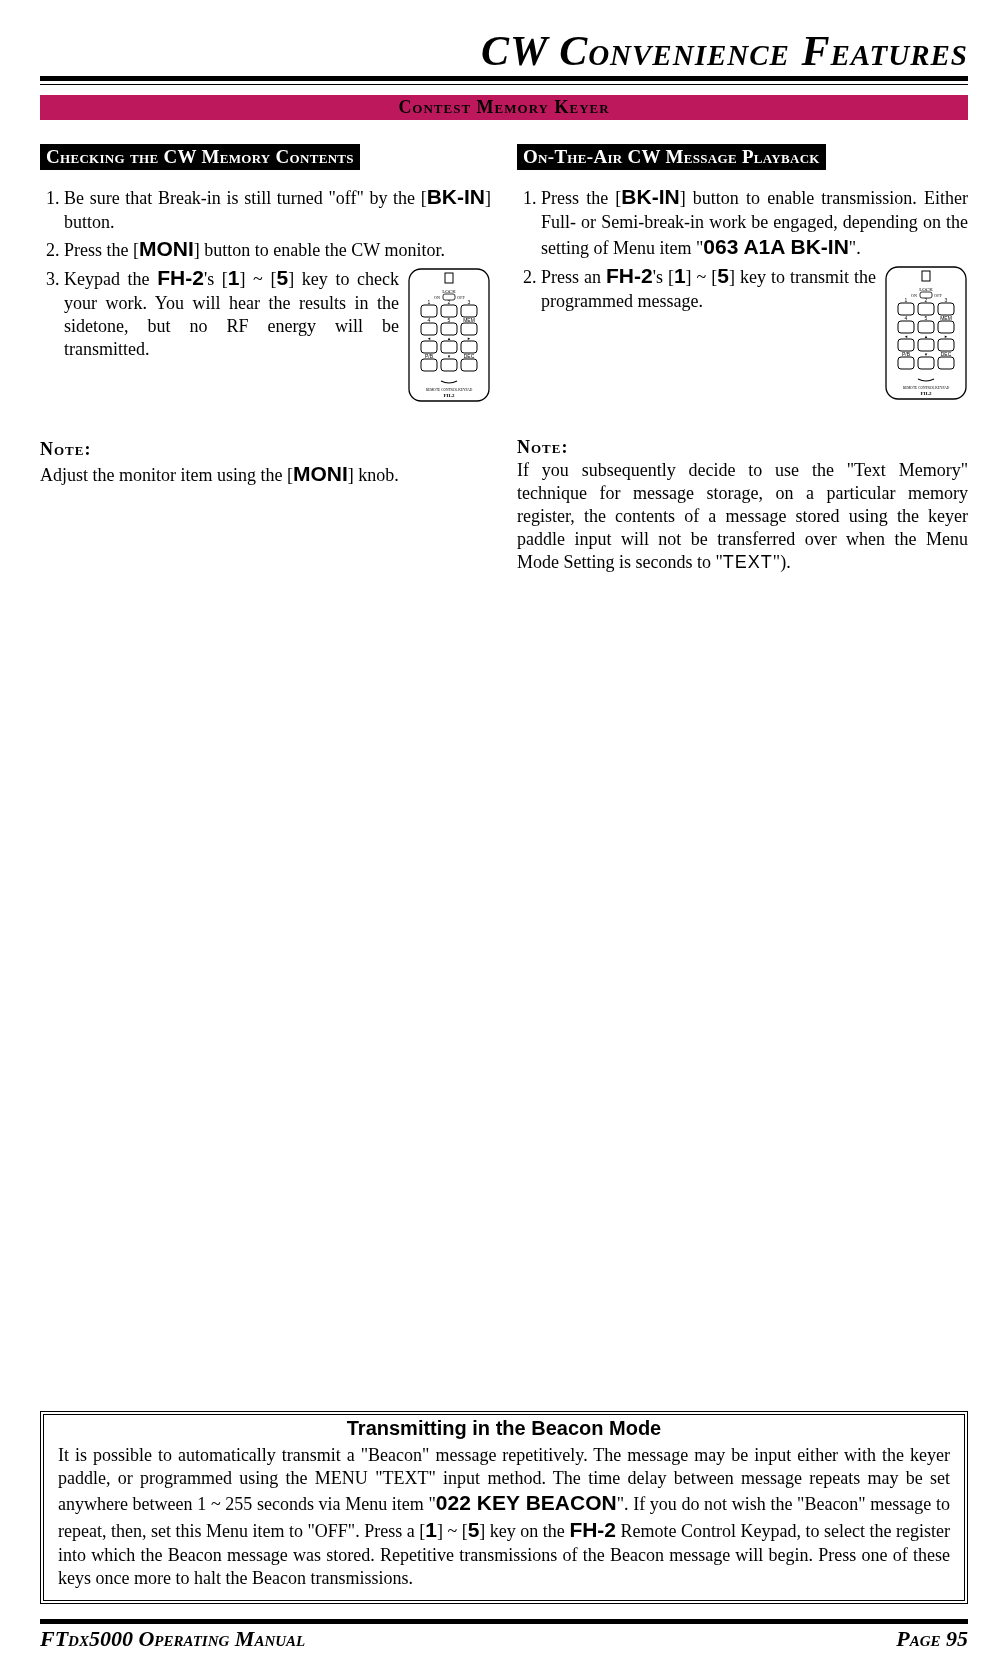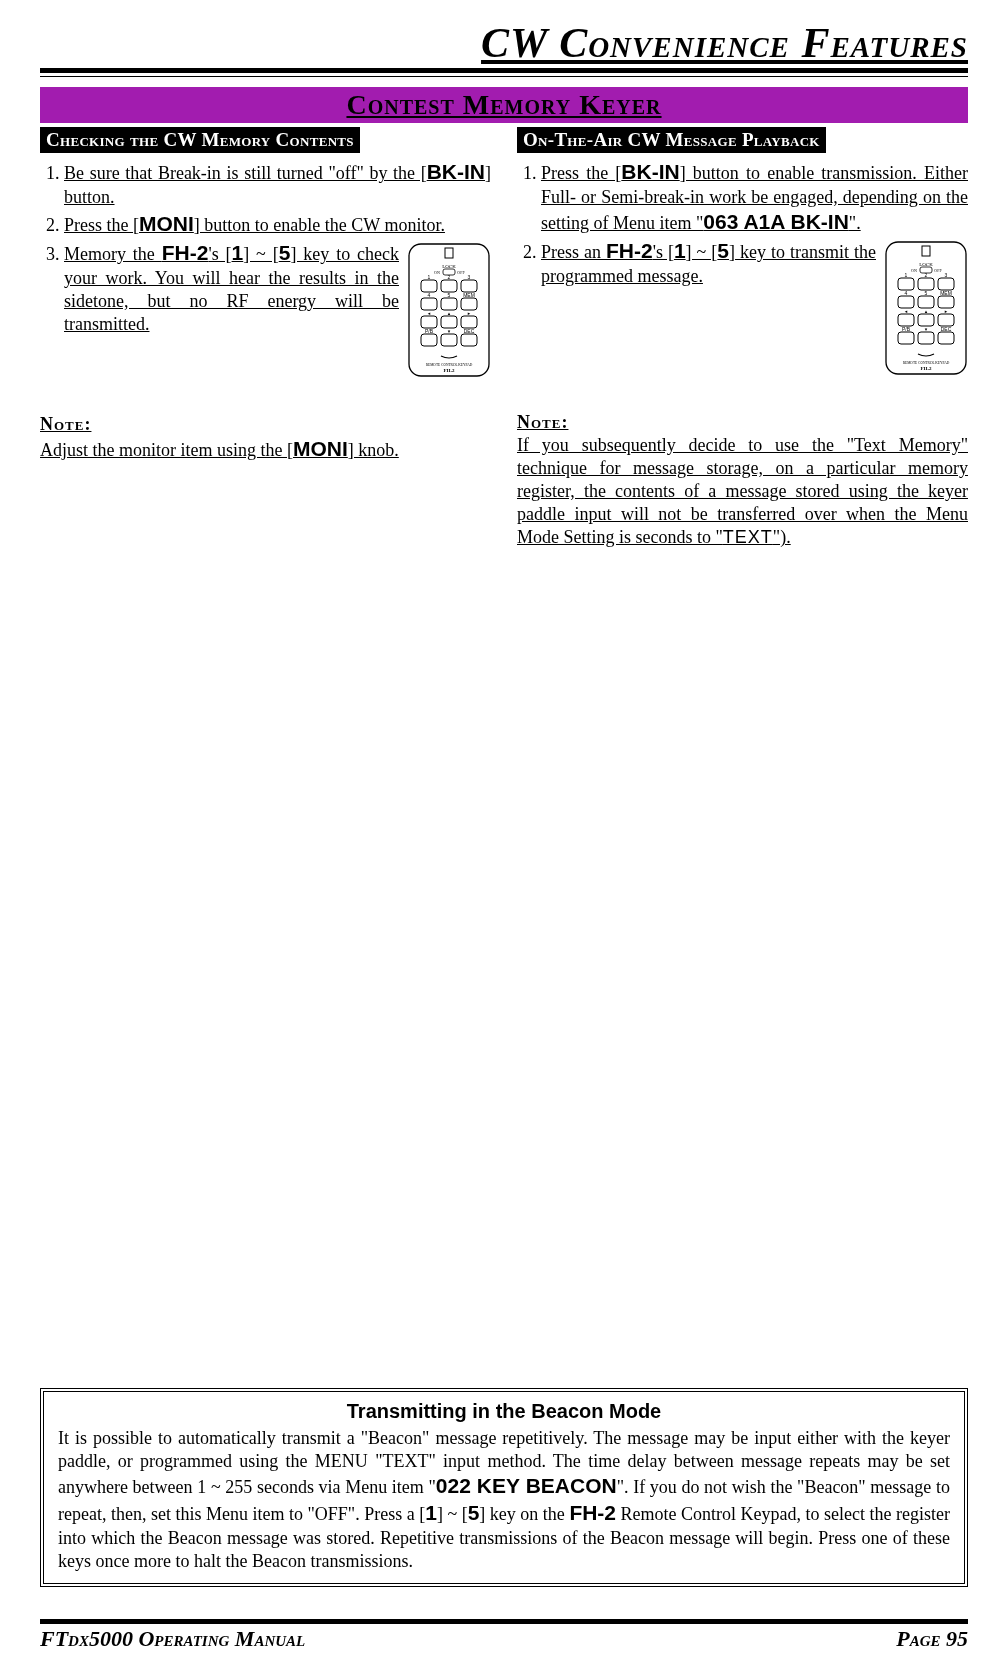--- a/index.html
+++ b/index.html
@@ -6,64 +6,63 @@
   html,body { margin:0; padding:0; }
   body {
     width:1008px;
     height:1676px;
     font-family:"Times New Roman", Times, serif;
     color:#000;
     position:relative;
     box-sizing:border-box;
   }
   .page {
-    padding:22px 40px 0 40px;
+    padding:30px 40px 0 40px;
     box-sizing:border-box;
-    text-decoration:underline;
   }
   .title-bar {
     text-align:right;
     font-style:italic;
     font-weight:bold;
     font-size:42px;
     letter-spacing:1px;
     font-variant:small-caps;
     line-height:1;
     margin-bottom:4px;
   }
   .title-rule-thick { border-top:5px solid #000; margin:2px 0 3px 0; }
   .title-rule-thin  { border-top:1px solid #000; margin:0 0 10px 0; }
   .section-heading {
     text-align:center;
-    background:#a21caf;
-    font-weight:bold;
-    font-variant:small-caps;
-    font-size:28px;
+    background:#be185d;
+    font-weight:bold;
+    font-variant:small-caps;
+    font-size:18px;
     padding:2px 0 2px 0;
     letter-spacing:1px;
-    margin-bottom:4px;
+    margin-bottom:24px;
   }
   .cols {
     display:flex;
     gap:26px;
   }
   .col {
     width:50%;
     font-size:18px;
     line-height:1.28;
     text-align:justify;
   }
   .subhead {
     display:inline-block;
     background:#000;
     color:#fff;
     font-weight:bold;
     font-variant:small-caps;
     padding:1px 6px 1px 6px;
-    margin-bottom:6px;
+    margin-bottom:14px;
     font-size:19px;
     letter-spacing:0.3px;
   }
   ol.steps {
     margin:0 0 8px 0;
     padding-left:24px;
   }
   ol.steps li {
     margin-bottom:2px;
   }
@@ -78,23 +77,23 @@
     float:right;
     width:84px;
     height:136px;
     margin:2px 0 4px 8px;
   }
   .keypad svg { width:100%; height:100%; }
   .beacon-box {
     position:absolute;
     left:40px;
     right:40px;
-    bottom:89px;
+    bottom:72px;
     border:4px double #000;
-    padding:8px 14px 10px 14px;
+    padding:2px 14px 10px 14px;
     box-sizing:border-box;
   }
   .beacon-title {
     text-align:center;
     font-family:Arial,Helvetica,sans-serif;
     font-weight:bold;
     font-size:20px;
     margin-bottom:4px;
   }
   .beacon-body {
@@ -179,21 +178,21 @@
                 <rect x="34" y="92" width="16" height="12" rx="3" fill="#fff" stroke="#000"></rect>
                   <text x="42" y="91">▾</text>
                 <rect x="54" y="92" width="16" height="12" rx="3" fill="#fff" stroke="#000"></rect>
                   <text x="62" y="91">DEC</text>
               </g>
               <path d="M34 114 Q42 118 50 114" stroke="#000" fill="none" stroke-width="1.2"></path>
               <text x="42" y="124" font-size="3.5" text-anchor="middle">REMOTE CONTROL KEYPAD</text>
               <text x="42" y="130" font-size="5" text-anchor="middle" font-weight="bold">FH-2</text>
             </svg>
           </div>
-          <span>Memory the </span><span class="b">FH-2</span><span>'s [</span><span class="b">1</span><span>] ~ [</span><span class="b">5</span><span>] key to check your work. You will hear the results in the sidetone, but no RF energy will be transmitted.</span>
+          <span>Keypad the </span><span class="b">FH-2</span><span>'s [</span><span class="b">1</span><span>] ~ [</span><span class="b">5</span><span>] key to check your work. You will hear the results in the sidetone, but no RF energy will be transmitted.</span>
         </li>
       </ol>
       <div class="note-label">Note:</div>
       <div>
         <span>Adjust the monitor item using the [</span><span class="b">MONI</span><span>] knob.</span>
       </div>
     </div>
 
     <div class="col">
       <div><span class="subhead">On-The-Air CW Message Playback</span></div>

